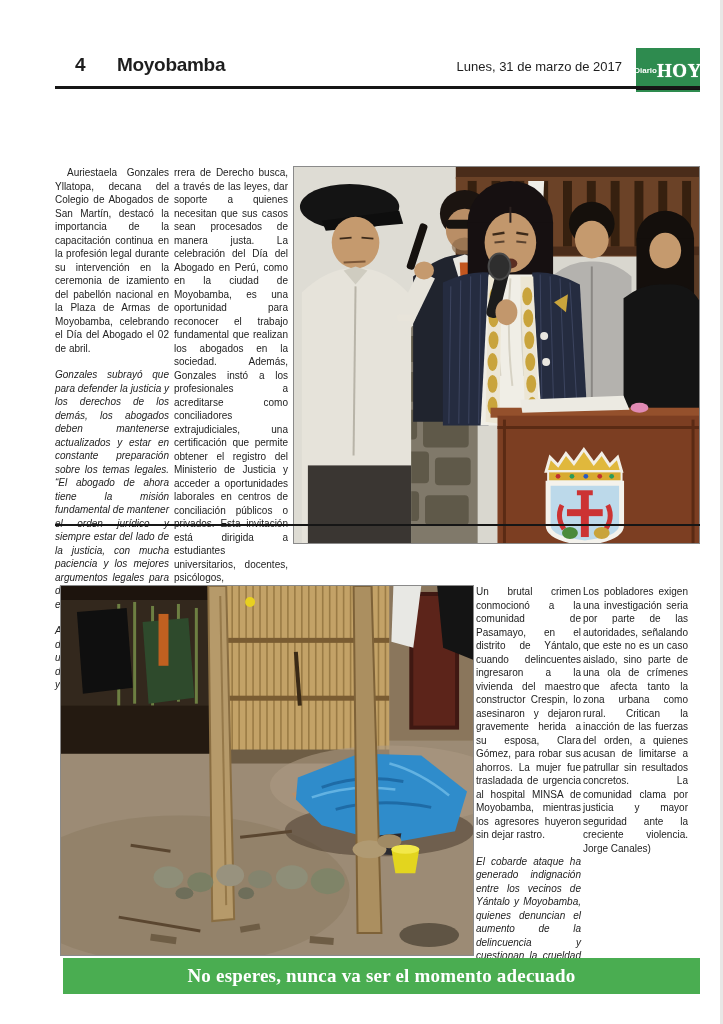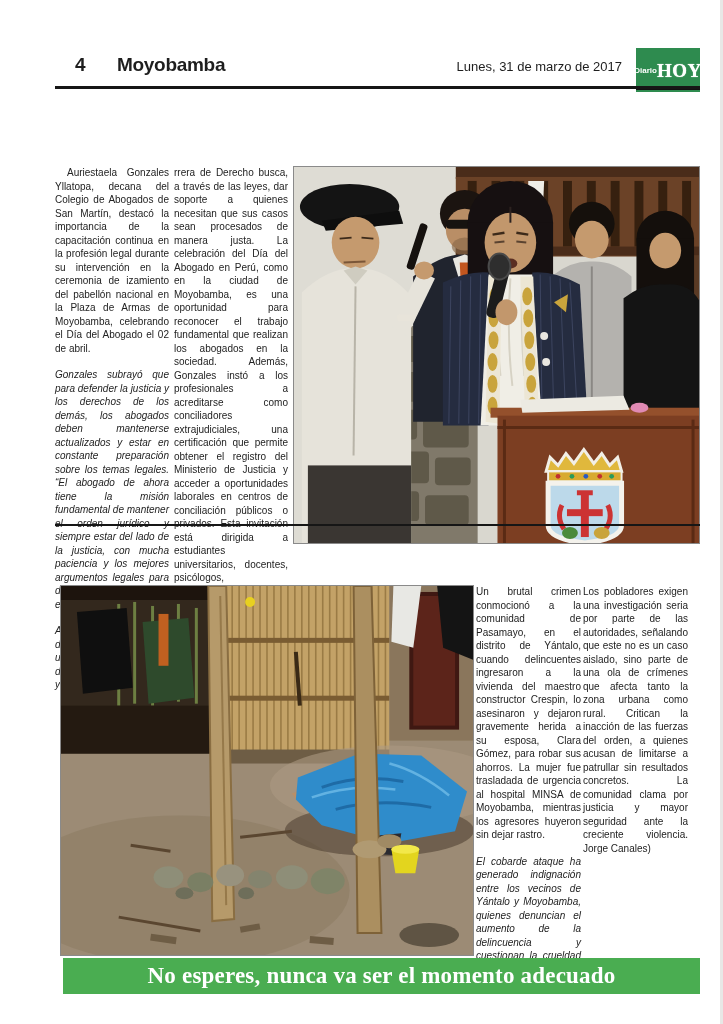--- a/index.html
+++ b/index.html
@@ -39,21 +39,21 @@
   .photo1{flex:1 1 auto;}
   .photo2{flex:0 0 412px;width:412px;}
   .photo svg{display:block;width:100%;height:100%;}
 
   .article-divider{position:absolute;left:55px;right:23px;top:524px;height:2px;background:#161616;}
 
   
   .banner{position:absolute;left:63px;right:23px;top:958px;height:36px;background:var(--banner_green,#4aad51);
           display:flex;align-items:center;justify-content:center;}
   .banner-text{color:#ffffff;font-family:"Liberation Serif","DejaVu Serif",serif;
-          font-weight:bold;font-size:23px;letter-spacing:0.2px;}
+          font-weight:bold;font-size:19px;letter-spacing:0.2px;}
 </style>
 </head>
 <body>
 
 <div class="page">
   <div class="page-edge"></div>
 
   <div class="header">
     <div class="page-number">4</div>
     <div class="section-title">Moyobamba</div>

